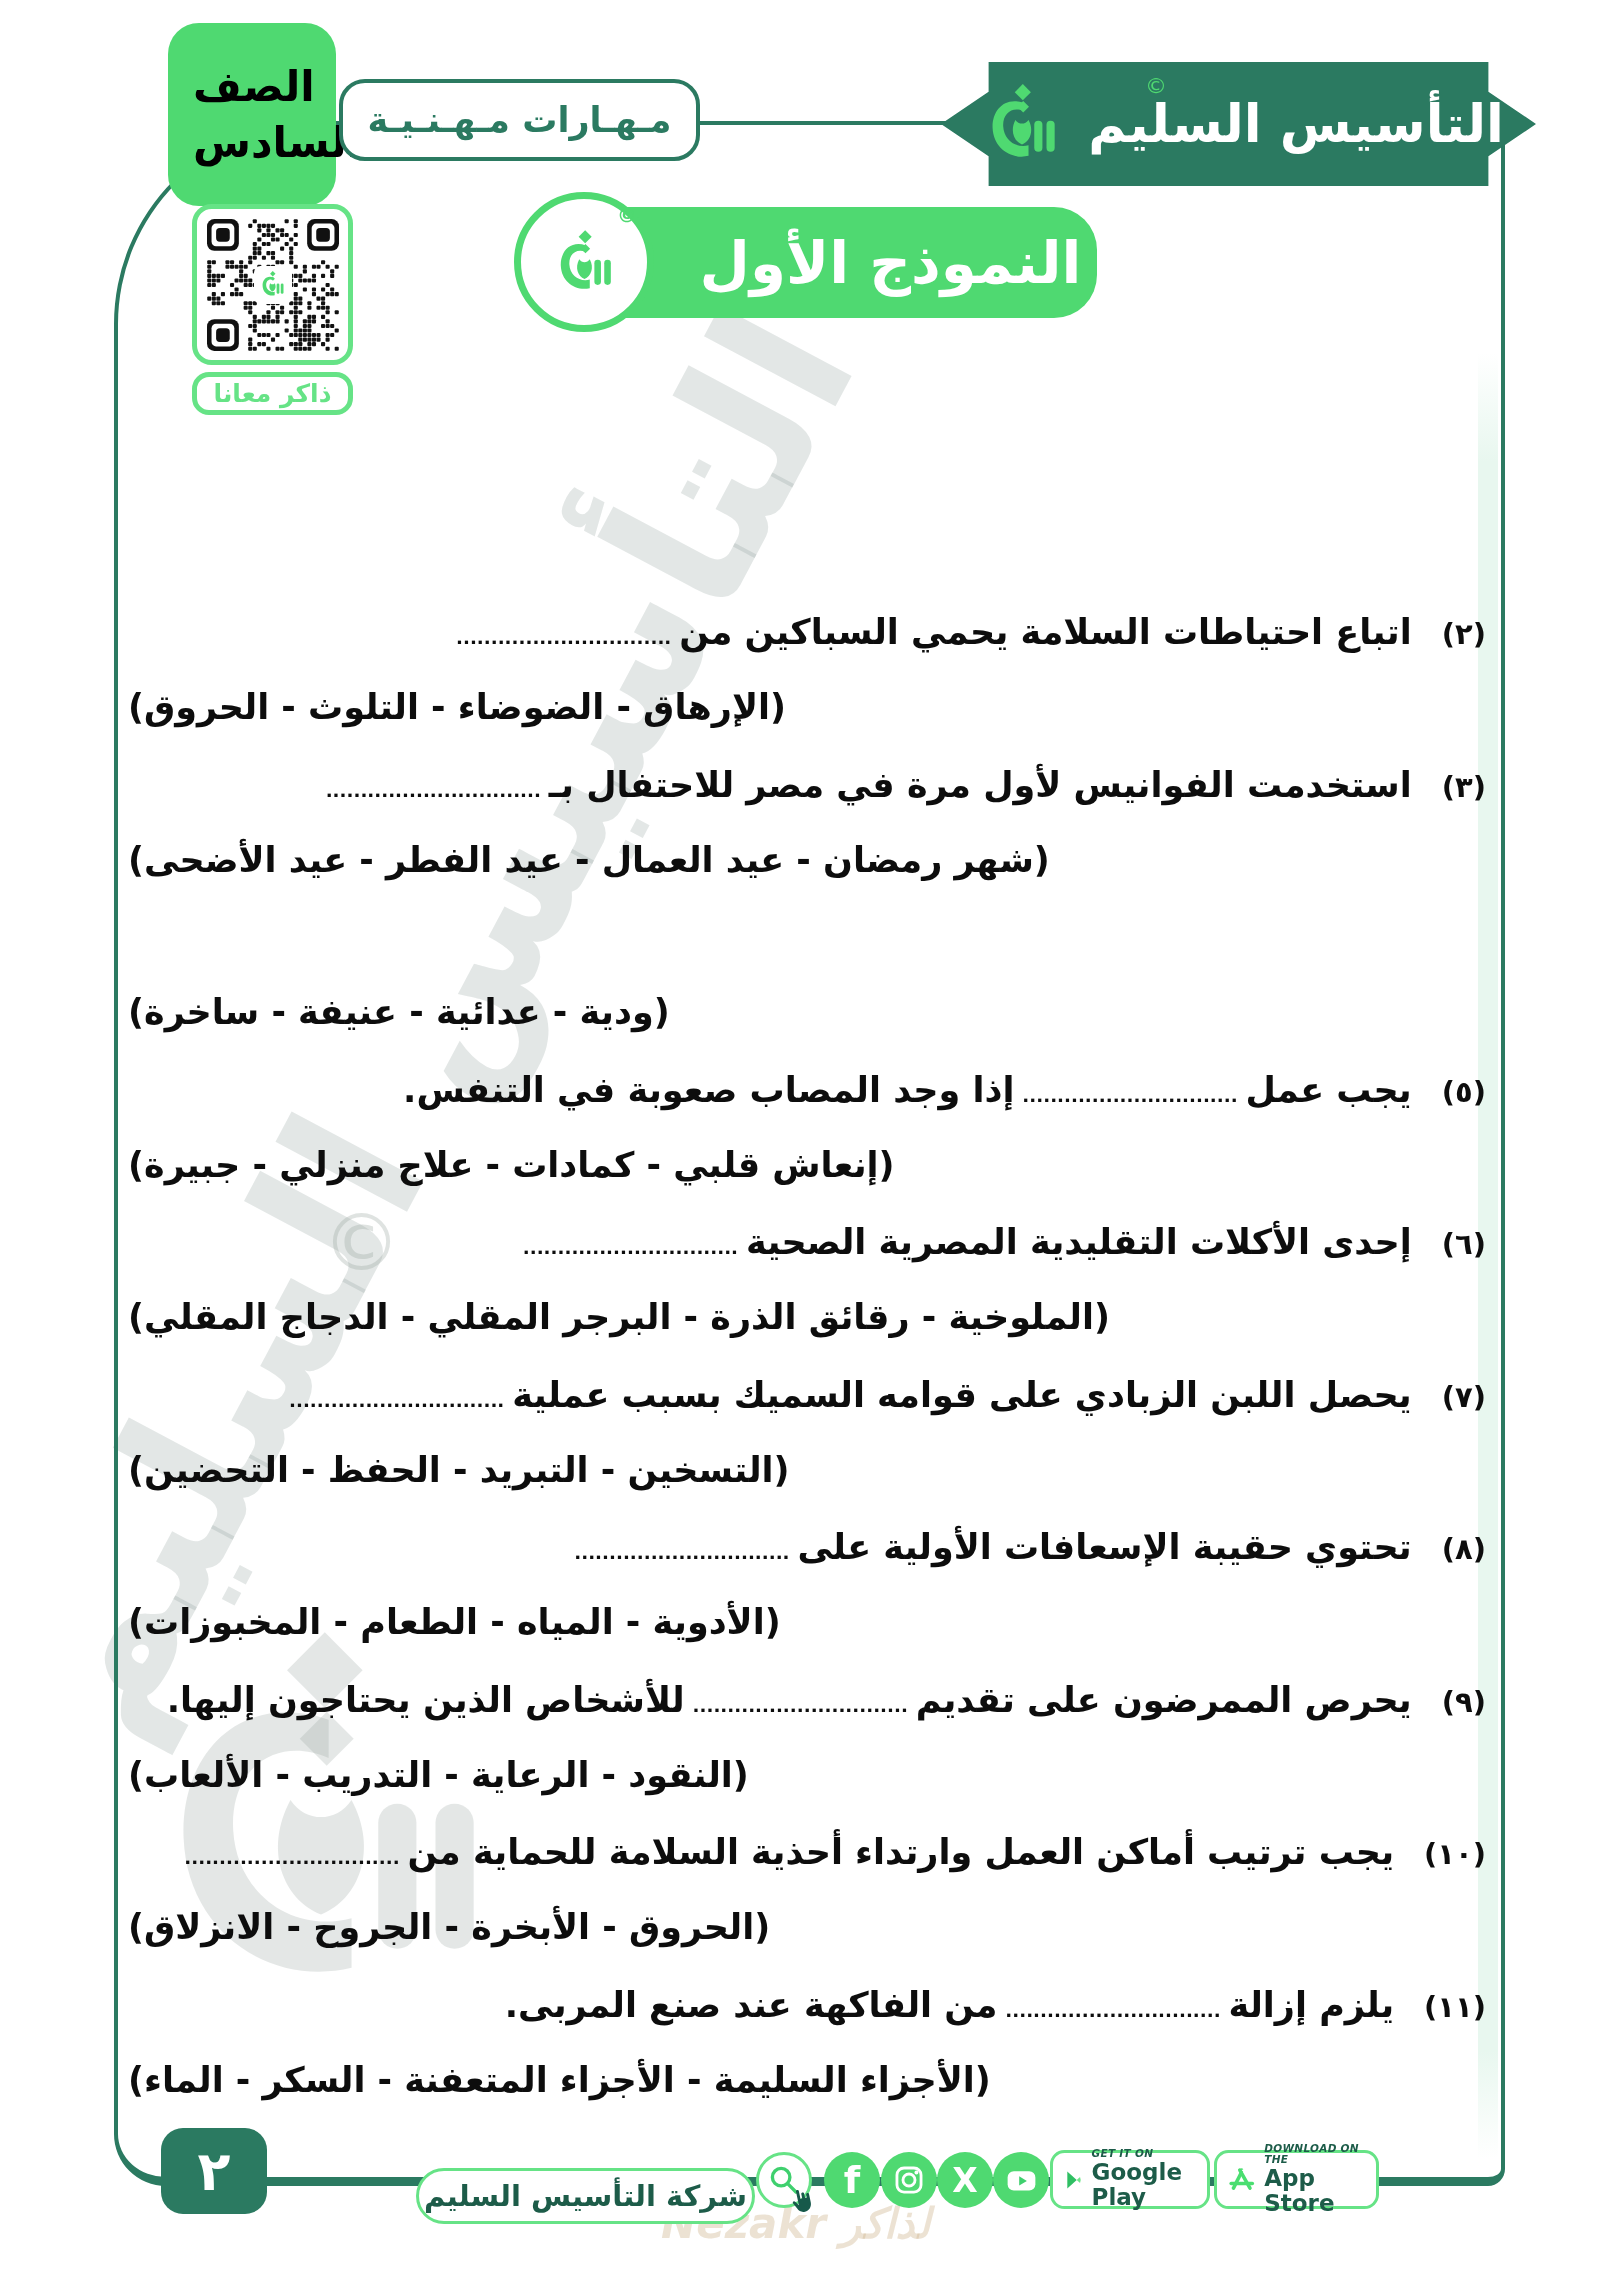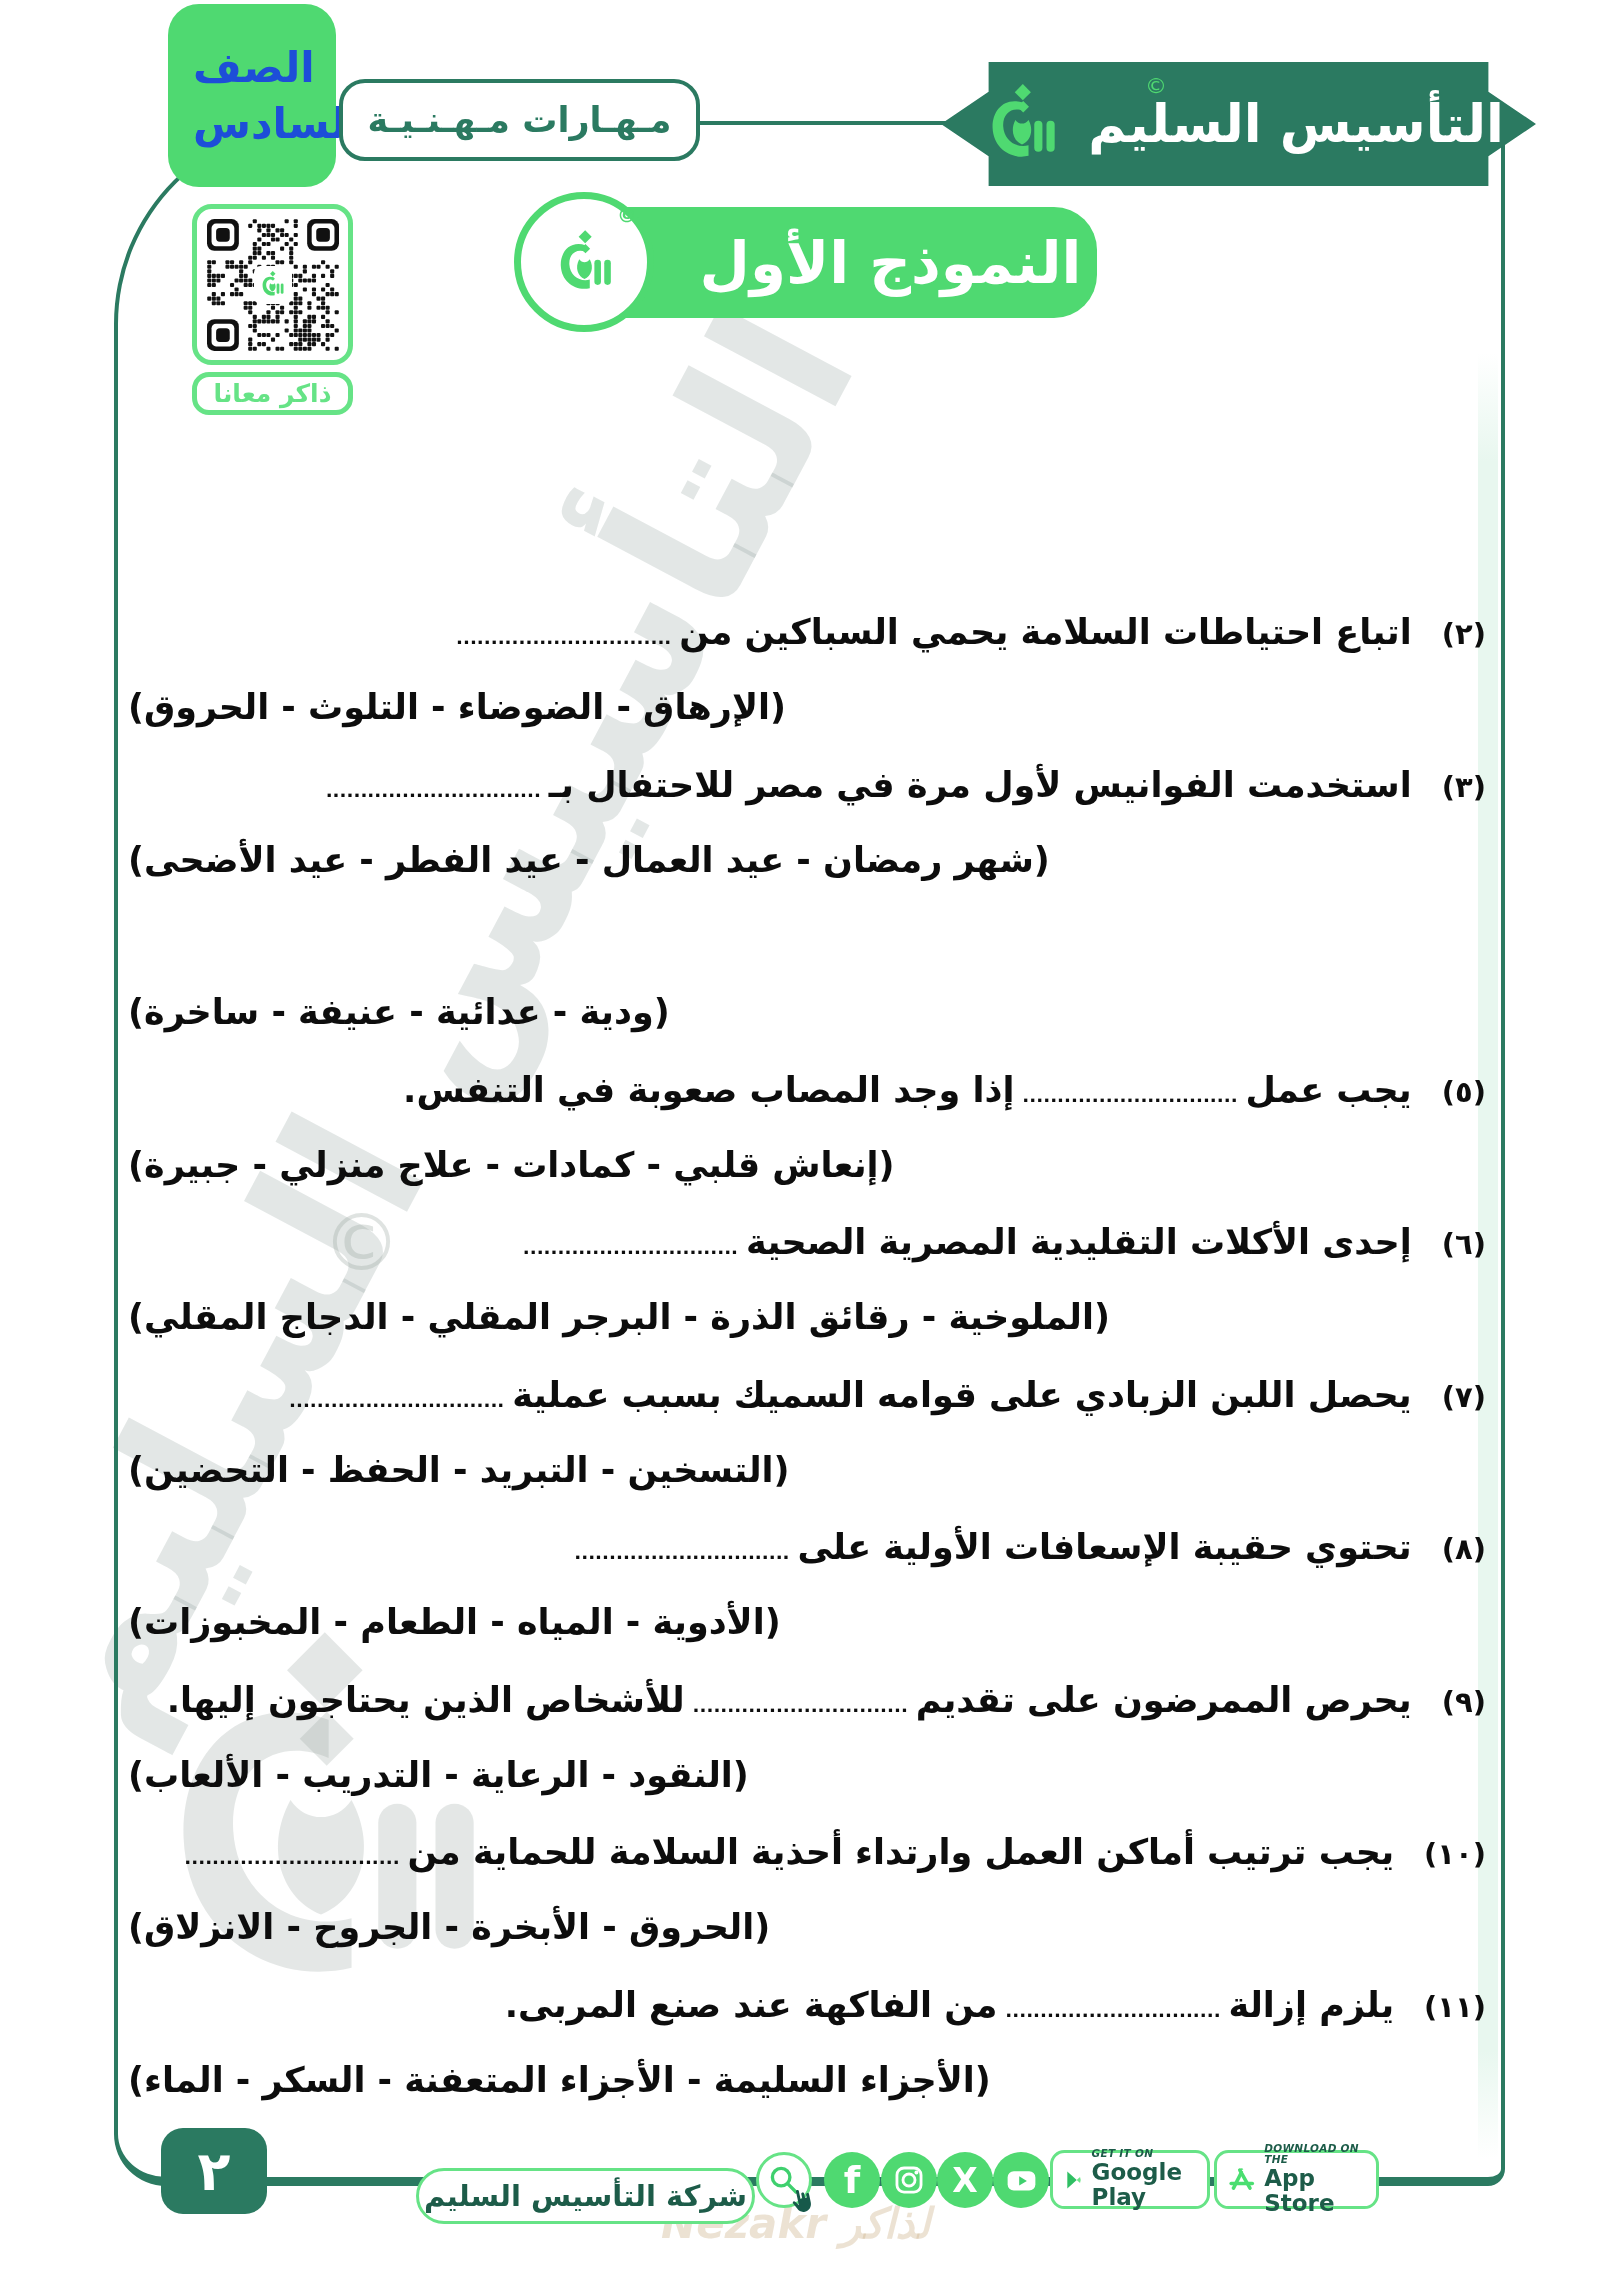--- a/index.html
+++ b/index.html
@@ -17,23 +17,23 @@
   
   .wm-text{position:absolute;left:-419px;top:851px;width:1701px;height:340px;display:flex;
            align-items:center;justify-content:center;transform:rotate(-62deg);
            font-size:196px;font-weight:700;color:rgba(140,155,150,.24);white-space:nowrap;z-index:2;}
   .wm-glyph{position:absolute;left:92px;top:1590px;width:458px;height:458px;color:rgba(150,162,157,.26);z-index:2;}
   .wm-copy{position:absolute;left:322px;top:1197px;font-size:79px;color:rgba(150,162,157,.30);z-index:2;}
   .wm-small{position:absolute;left:661px;top:2199px;font-size:42px;font-weight:700;font-style:italic;
             color:rgba(205,180,140,.38);z-index:2;direction:rtl;}
 
   
-  .grade-badge{position:absolute;left:168px;top:4px;width:168px;height:183px;background:var(--brand);
+  .grade-badge{position:absolute;left:168px;top:23px;width:168px;height:183px;background:var(--brand);
           border-radius:31px;display:flex;flex-direction:column;align-items:flex-end;justify-content:center;
-          gap:7.9px;padding:8px 25px;box-sizing:border-box;color:#1d4ed8;font-size:42px;font-weight:700;z-index:5;direction:rtl;}
+          gap:7.9px;padding:8px 25px;box-sizing:border-box;color:#000000;font-size:42px;font-weight:700;z-index:5;direction:rtl;}
   .subject-box{position:absolute;left:339px;top:79px;width:361px;height:82px;background:#fff;
           border:4.6px solid var(--dark);border-radius:26px;box-sizing:border-box;display:flex;align-items:center;
           justify-content:center;color:var(--dark);font-size:35px;font-weight:700;z-index:5;direction:rtl;}
   .banner{position:absolute;left:941px;top:62px;width:595px;height:124px;background:var(--dark);
           clip-path:polygon(0 50%,8% 24%,8% 0,92% 0,92% 24%,100% 50%,92% 76%,92% 100%,8% 100%,8% 76%);
           display:flex;align-items:center;justify-content:center;gap:17px;z-index:5;}
   .banner .glyph{width:98px;height:98px;color:var(--brand);}
   .banner .brand-name{color:#fff;font-size:52px;font-weight:700;direction:rtl;}
   .banner .copy{position:absolute;left:204px;top:10.5px;color:var(--brand);font-size:22px;}
 

